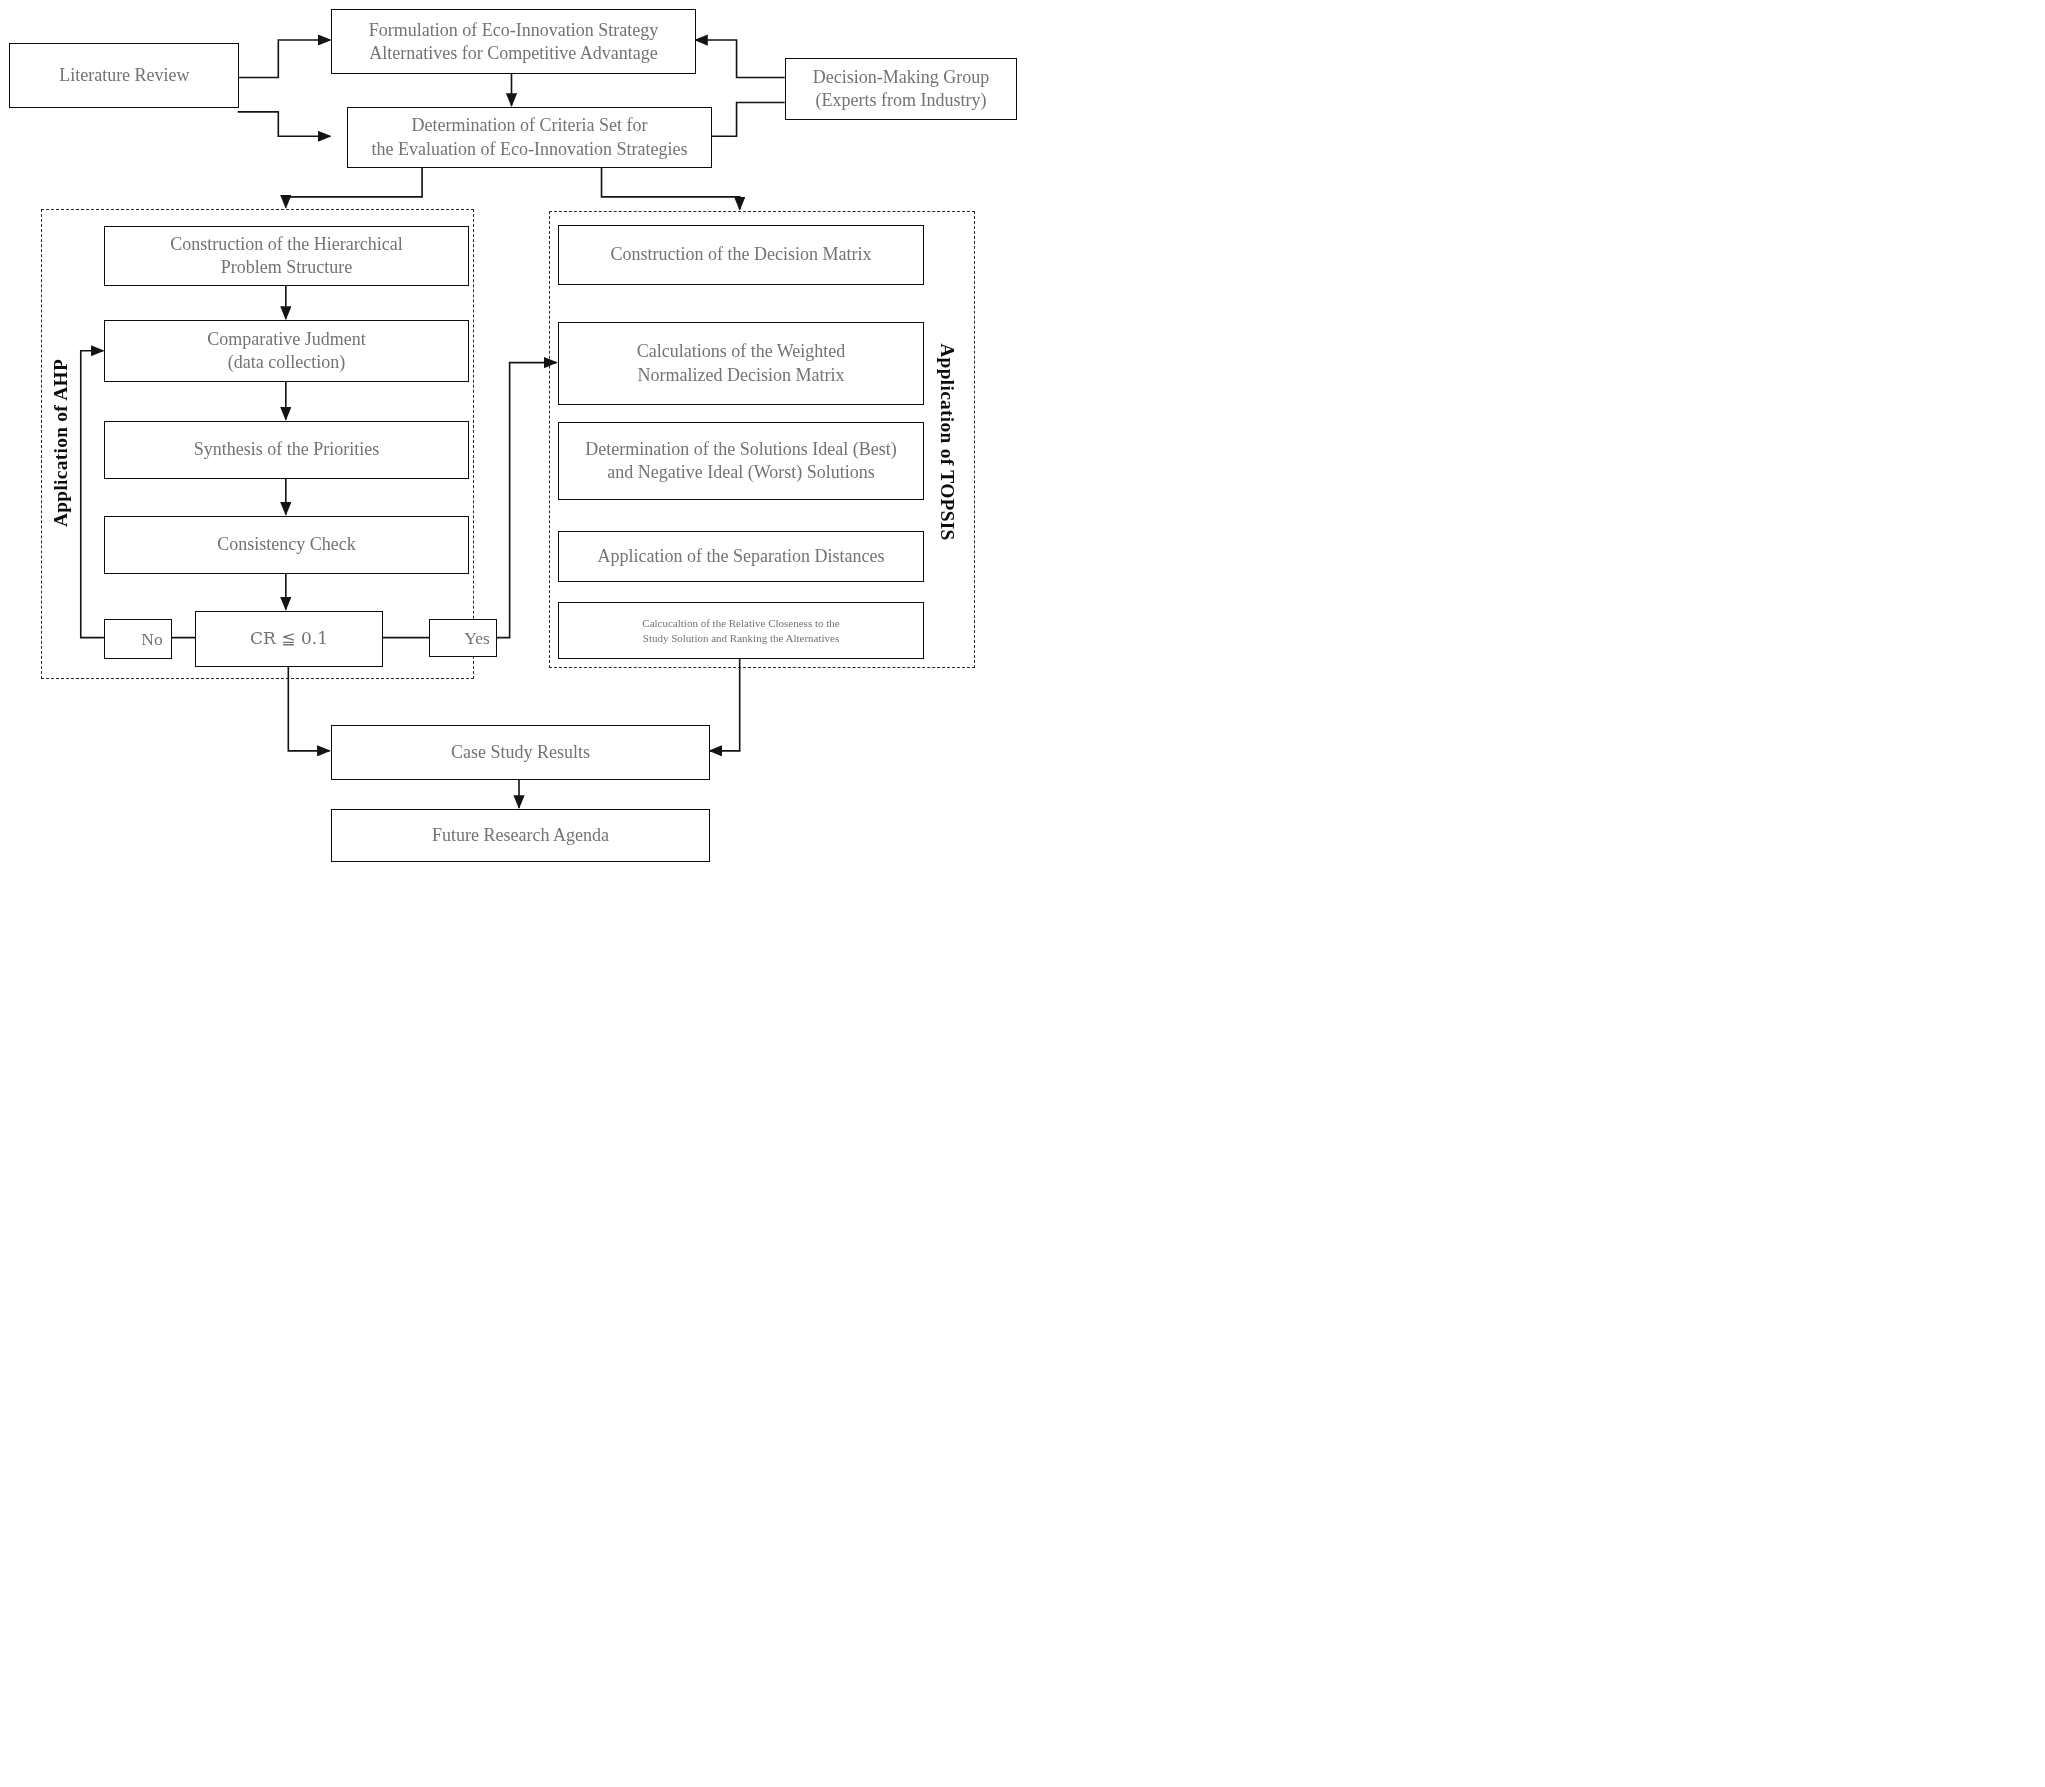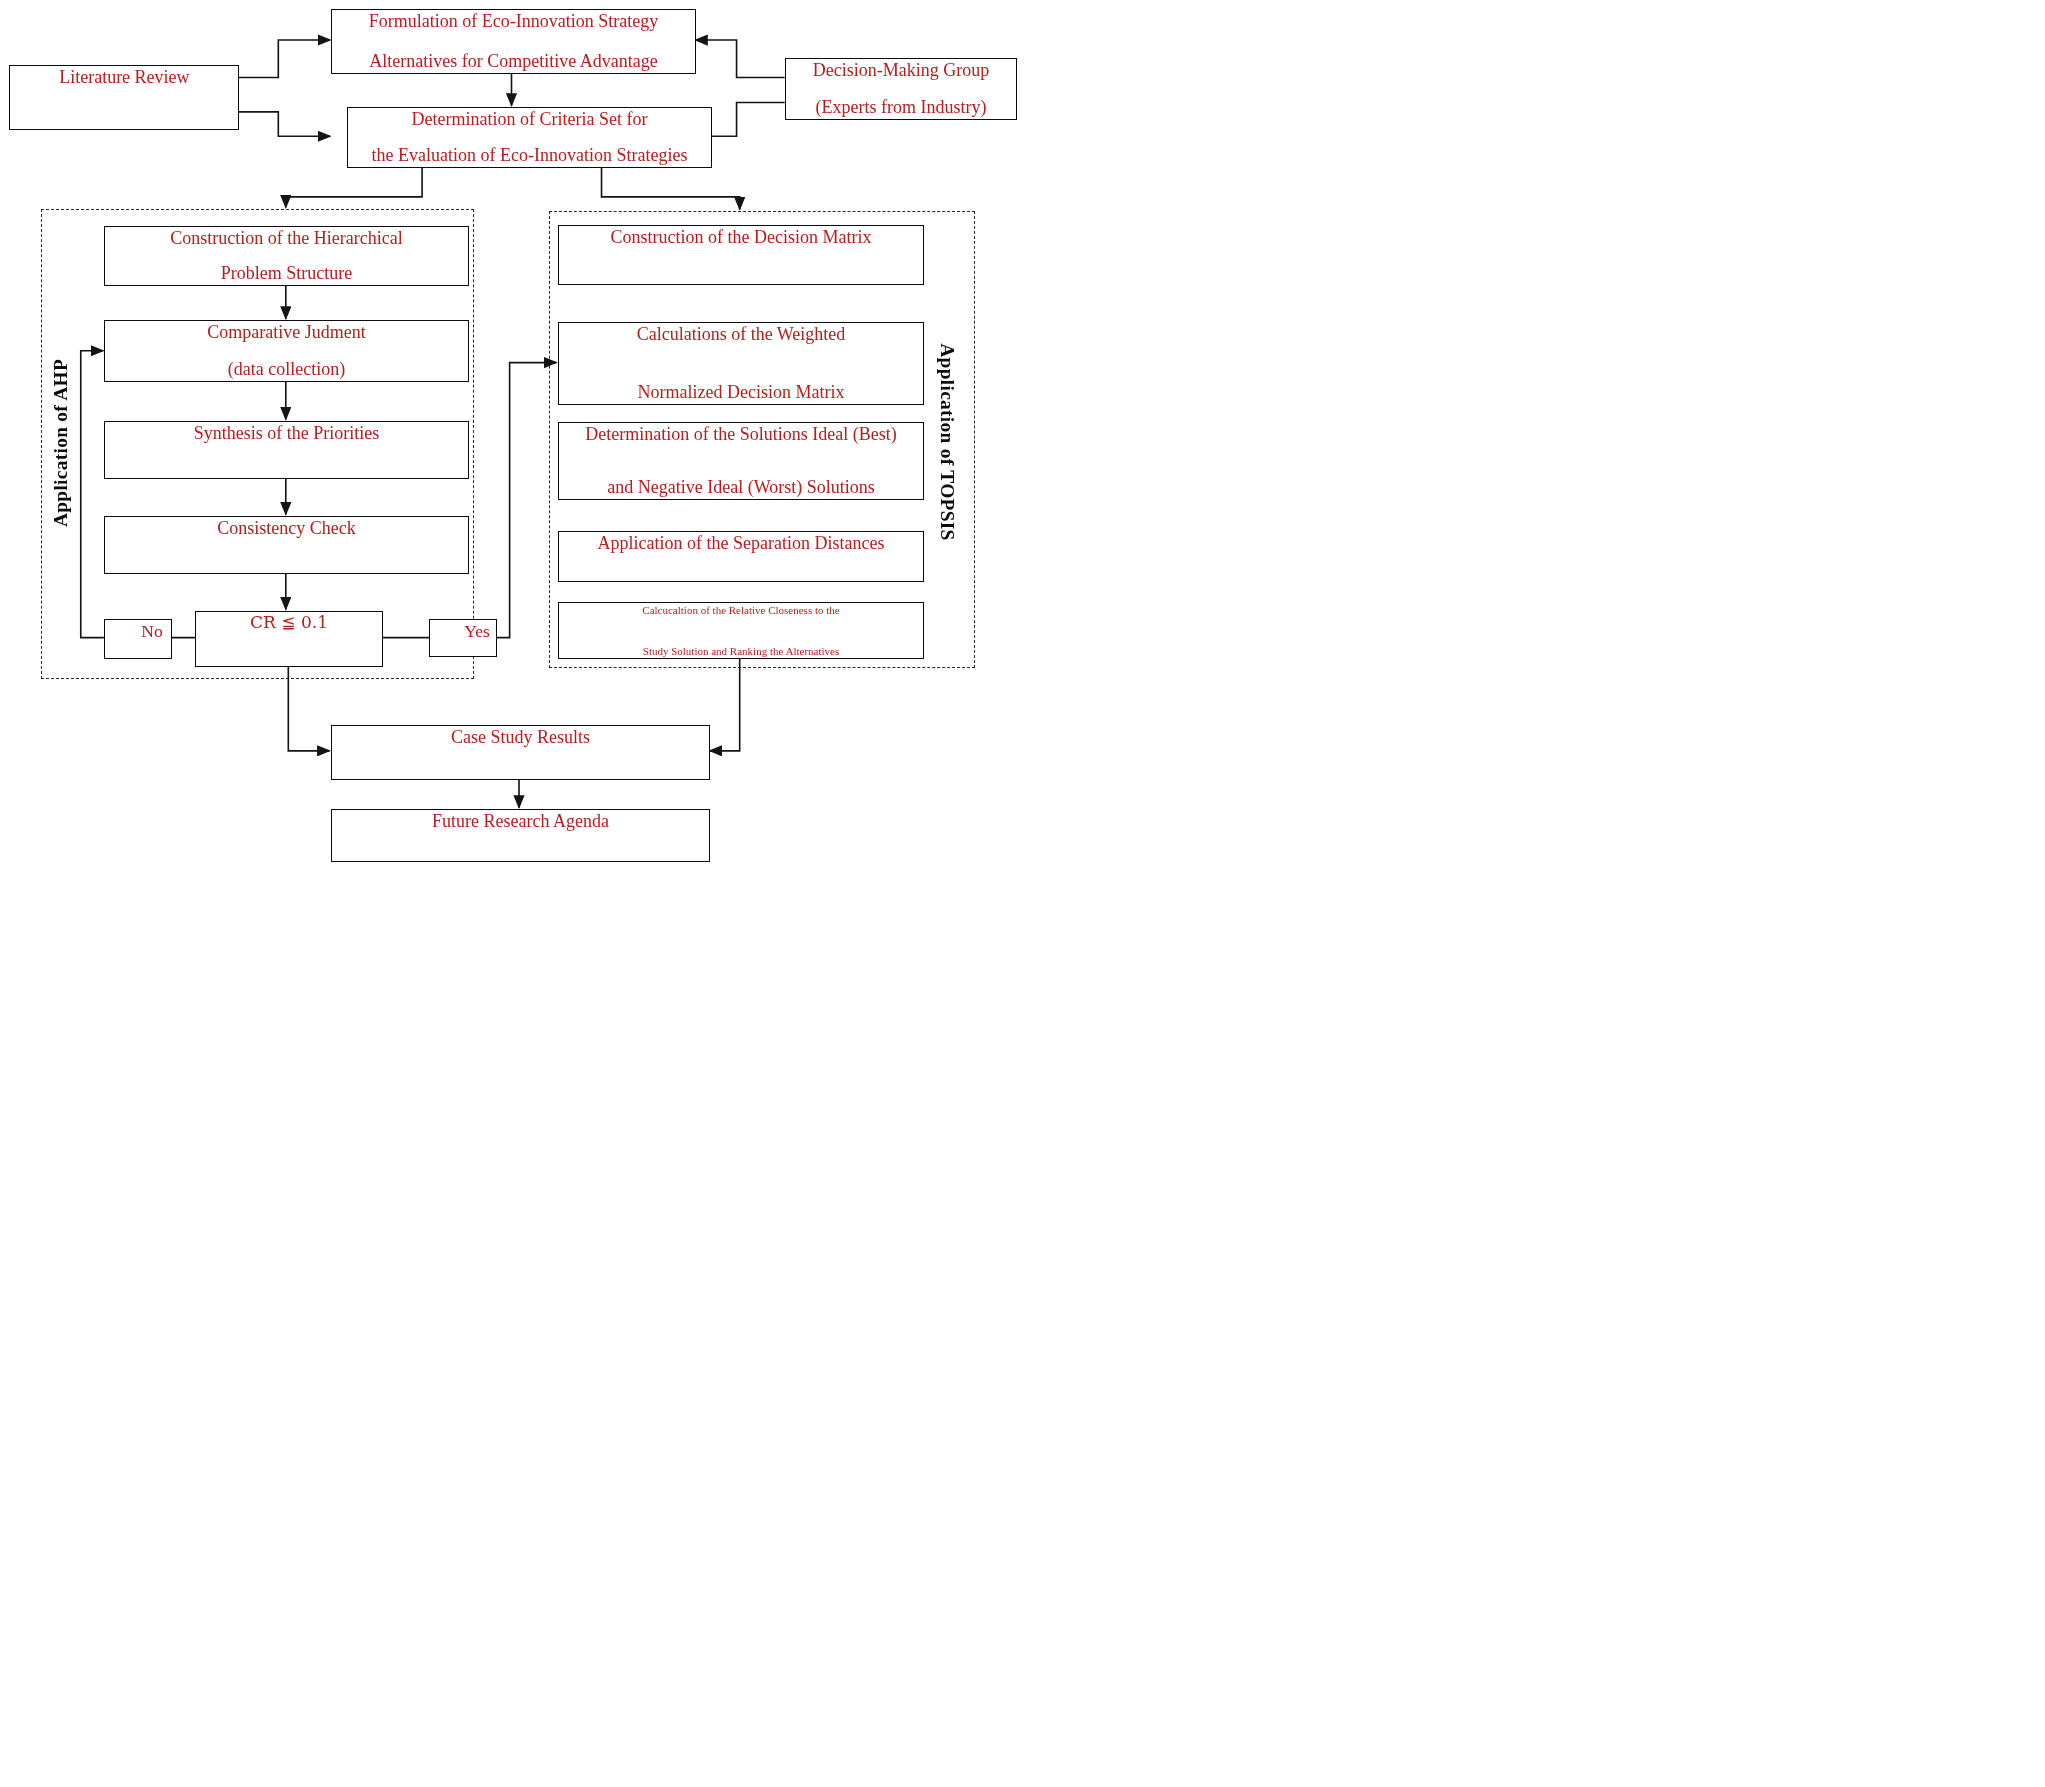--- a/index.html
+++ b/index.html
@@ -4,22 +4,22 @@
 <style>
   html,body{margin:0;padding:0;background:#ffffff;}
   body{font-family:"Liberation Serif","DejaVu Serif",serif;color:#0c0c0c;}
   .canvas{position:relative;width:1023px;height:894px;background:#ffffff;overflow:hidden;}
   .wires{position:absolute;left:0;top:0;z-index:1;}
   .wires polyline{fill:none;stroke:#141414;stroke-width:2.6;}
   .wires .ahead{fill:#141414;}
   .dashedbox{position:absolute;border:1.3px dashed #2a2a2a;background:transparent;z-index:0;}
   .box{
     position:absolute;z-index:2;background:#ffffff;border:1.9px solid #0c0c0c;
-    display:flex;flex-direction:column;align-items:center;justify-content:space-between;
-    text-align:center;font-size:18px;line-height:1.28;color:#b91c1c;
+    display:flex;flex-direction:column;align-items:center;justify-content:center;
+    text-align:center;font-size:18px;line-height:1.28;color:#737373;
   }
   .box span{display:block;white-space:nowrap;}
   .fs-sm{font-size:11px;}
   .smallbox{font-size:17.5px;padding-left:28px;}
   .crbox{font-size:17px;font-family:"DejaVu Serif","DejaVu Sans","Liberation Serif",serif;}
   .vlabel{
     position:absolute;z-index:2;width:350px;height:26px;
     font-size:19.4px;font-weight:bold;white-space:nowrap;text-align:center;
     display:flex;align-items:center;justify-content:center;letter-spacing:0.3px;
   }
@@ -53,21 +53,21 @@
     <polyline points="457,916 457,975" marker-end="url(#ah)"></polyline>
     <polyline points="312,1020 227,1020"></polyline>
     <polyline points="166,1020 129,1020 129,561 165,561" marker-end="url(#ah)"></polyline>
     <polyline points="610,1020 687,1020"></polyline>
     <polyline points="748,1020 815,1020 815,580 890,580" marker-end="url(#ah)"></polyline>
     <polyline points="461,1065 461,1201 527,1201" marker-end="url(#ah)"></polyline>
     <polyline points="1183,1052 1183,1201 1135,1201" marker-end="url(#ah)"></polyline>
     <polyline points="830,1245 830,1292" marker-end="url(#ah)"></polyline>
   </svg>
 
-  <div class="box" style="left:9.4px;top:65px;width:228px;height:63px">
+  <div class="box" style="left:9.4px;top:43px;width:228px;height:63px">
     <span>Literature Review</span>
   </div>
 
   <div class="box" style="left:331px;top:9.4px;width:363px;height:63px">
     <span>Formulation of Eco-Innovation Strategy</span>
     <span>Alternatives for Competitive Advantage</span>
   </div>
 
   <div class="box" style="left:785px;top:58px;width:230px;height:60px">
     <span>Decision-Making Group</span>

